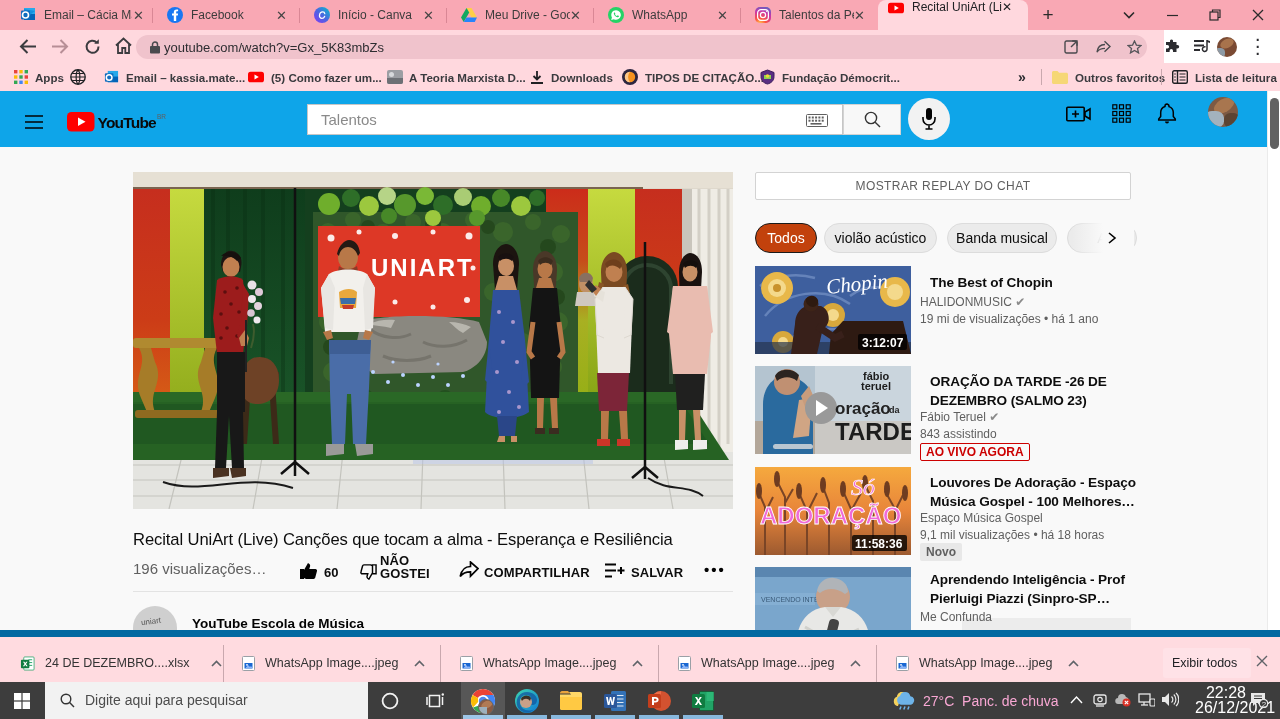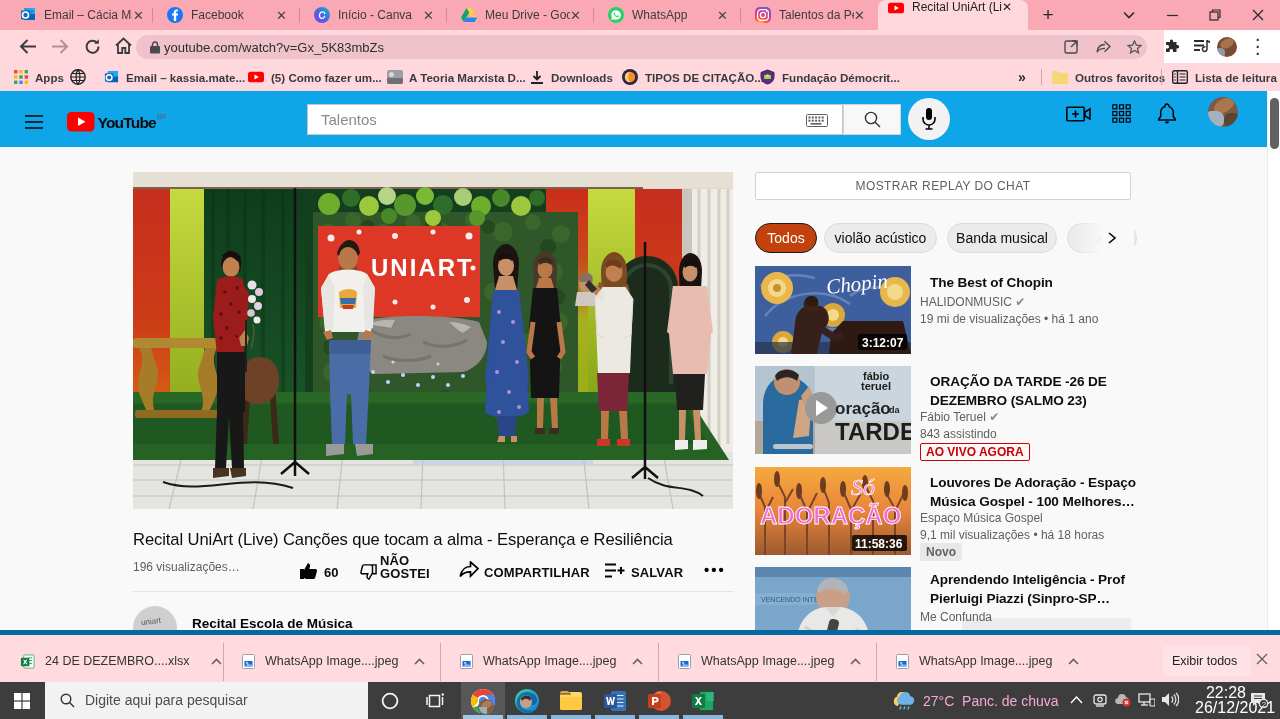--- a/index.html
+++ b/index.html
@@ -27,37 +27,37 @@
   .bm svg, .bm .bmi { margin-right:6px; }
 
   
   #page { position:absolute; left:0; top:91px; width:1280px; height:539px; background:#f9f9f9; overflow:hidden; }
   #ythead { position:absolute; left:0; top:0; width:1280px; height:56px; background:#0ea5e9; }
   #searchbox { position:absolute; left:307px; top:13px; width:536px; height:31px; border:1px solid #c6c6c6; background:#fff; display:flex; align-items:center; }
   #searchbox .ph { color:#8a8a8a; font-size:15px; margin-left:13px; }
   #searchbtn { position:absolute; left:843px; top:13px; width:58px; height:31px; background:#f8f8f8; border:1px solid #d3d3d3; display:flex; align-items:center; justify-content:center; }
 
   #vtitle { position:absolute; left:133px; top:439px; width:620px; font-size:16.6px; color:#0d0d0d; letter-spacing:-0.1px; }
-  #vmeta { position:absolute; left:133px; top:469px; font-size:12px; color:#606060; }
+  #vmeta { position:absolute; left:133px; top:469px; font-size:15px; color:#606060; }
   .actlabel { font-size:13px; font-weight:bold; color:#0d0d0d; letter-spacing:.1px; }
 
   
   #chatbtn { position:absolute; left:755px; top:81px; width:376px; height:28px; background:#fff; border:1px solid #d3d3d3; border-radius:2px; text-align:center; line-height:26px; font-size:12px; color:#606060; letter-spacing:.4px; }
   .chip { position:absolute; top:132px; height:30px; border-radius:15px; background:#ebebeb; border:1px solid #dcdcdc; font-size:14px; color:#0d0d0d; display:flex; align-items:center; justify-content:center; }
   .chipdark { background:#c2410c; color:#fff; border-color:#1a1a1a; }
   .sthumb { position:absolute; left:755px; width:156px; height:88px; background:#888; }
   .stitle { position:absolute; left:920px; font-size:13.6px; font-weight:bold; color:#0d0d0d; line-height:19px; white-space:nowrap; letter-spacing:-0.1px;margin-left:10px; }
   .schan { position:absolute; left:920px; font-size:12px; color:#606060; }
 
   
   #sbtrack { position:absolute; left:1267px; top:0px; width:13px; height:539px; background:#fff; border-left:1px solid #ebebeb; }
   #sbthumb { position:absolute; left:2px; top:7px; width:9px; height:51px; background:#616161; border-radius:5px; }
 
   
-  #dlbar { position:absolute; left:0; top:630px; width:1280px; height:56px; background:#ffdbe0; border-top:5px solid #0369a1; }
+  #dlbar { position:absolute; left:0; top:630px; width:1280px; height:56px; background:#ffdbe0; border-top:7px solid #0369a1; }
   .dlitem { position:absolute; top:8px; height:36px; display:flex; align-items:center; font-size:12.5px; color:#333; }
   .dldiv { position:absolute; top:8px; width:1px; height:38px; background:#c9a8ae; }
 
   
   #taskbar { position:absolute; left:0; top:682px; width:1280px; height:37px; background:#3d3d3d; }
   #tsearch { position:absolute; left:45px; top:0; width:323px; height:37px; background:#f2f2f2; }
   #tsearch .tst { color:#4c4c4c; font-size:14px; }
   .tbicon { position:absolute; top:0; width:44px; height:37px; display:flex; align-items:center; justify-content:center; }
   .underl { position:absolute; top:33px; height:4px; background:#88b8dd; }
 </style>
@@ -680,21 +680,21 @@
           <path d="M0 1.5h11M0 7.5h11M0 13.5h7" stroke="#030303" stroke-width="2"></path>
           <path d="M16 4v7M12.5 7.5h7" stroke="#030303" stroke-width="2"></path>
         </svg>
       <div class="abs actlabel" style="left:631px;top:474px;">SALVAR</div>
       <div class="abs" style="left:704px;top:470px;font-size:15px;font-weight:bold;color:#030303;letter-spacing:2px;">•••</div>
       <div class="abs" style="left:133px;top:500px;width:600px;height:1px;background:#e3e3e3;"></div>
     </div>
     <div id="channelrow">
       <div class="abs" style="left:133px;top:515px;width:44px;height:24px;border-radius:22px 22px 0 0;background:#cfcfcf;"></div>
       <div class="abs" style="left:141px;top:526px;font-size:8px;color:#555;transform:rotate(-8deg);">uniart</div>
-      <div class="abs" style="left:192px;top:525px;font-size:13.5px;font-weight:bold;color:#030303;">Recital Escola de Música</div>
+      <div class="abs" style="left:192px;top:525px;font-size:13.5px;font-weight:bold;color:#030303;">YouTube Escola de Música</div>
       <div class="abs" style="left:962px;top:527px;width:169px;height:12px;background:#ececec;"></div>
     </div>
     <div id="sidebar">
       <div id="chatbtn">MOSTRAR REPLAY DO CHAT</div>
       <div class="chip chipdark" style="left:755px;width:62px;">Todos</div>
       <div class="chip" style="left:824px;width:113px;">violão acústico</div>
       <div class="chip" style="left:947px;width:110px;">Banda musical</div>
       <div class="chip" style="left:1067px;width:70px;color:#888;">A</div>
       <div class="abs" style="left:1072px;top:130px;width:62px;height:34px;background:linear-gradient(90deg,rgba(249,249,249,0),#f9f9f9 50%);"></div>
       <svg class="abs" style="left:1106px;top:140px;" width="12" height="14" viewBox="0 0 12 14">

